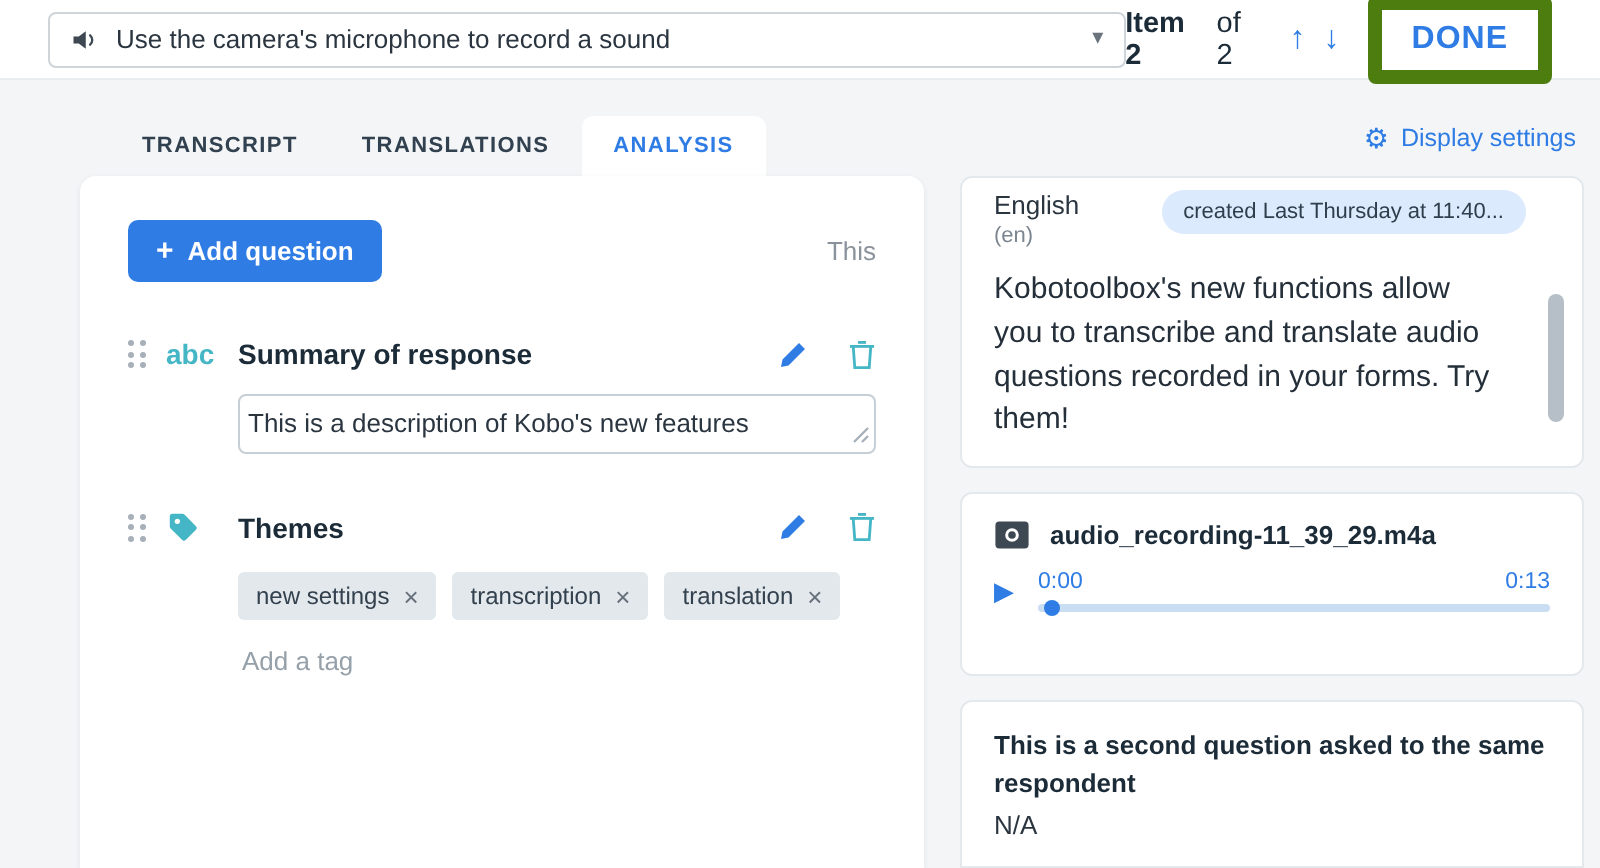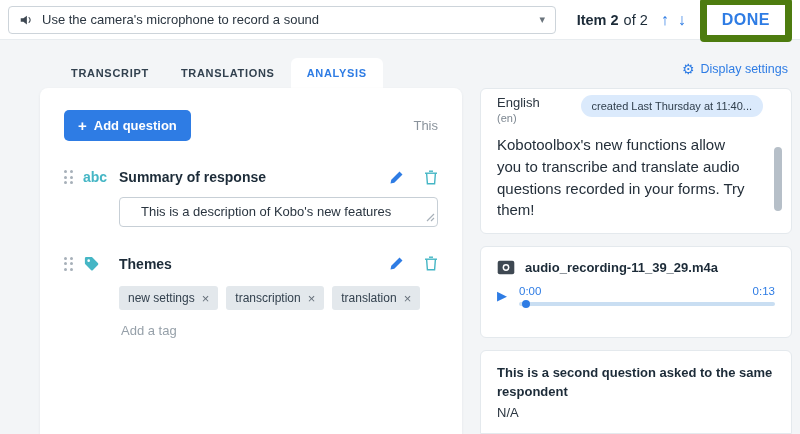--- a/index.html
+++ b/index.html
@@ -2,21 +2,21 @@
 <html><head>
 <meta charset="utf-8">
 <style>
   html,body{margin:0;padding:0;}
   .screen{position:relative;width:800px;height:434px;background:#f3f5f7;overflow:hidden;
           font-family:"Liberation Sans",sans-serif;color:#20303e;}
 
   
   .topbar{position:absolute;top:0;left:0;right:0;height:40px;background:#fff;
           border-bottom:1px solid #e8ecef;display:flex;align-items:center;
-          padding:0 8px;box-sizing:border-box;}
+          padding:0 24px;box-sizing:border-box;}
   .question-select{width:548px;height:28px;border:1px solid #cdd4da;border-radius:4px;
           background:#fff;display:flex;align-items:center;gap:9px;padding:0 10px;
           box-sizing:border-box;cursor:pointer;}
   .qs-label{flex:1;font-size:13px;color:#2a3540;white-space:nowrap;overflow:hidden;text-overflow:ellipsis;}
   .caret{color:#6a737c;font-size:11px;line-height:1;}
   .item-nav{display:flex;align-items:center;gap:5px;margin-left:auto;font-size:14.5px;color:#1c2b38;}
   .item-strong{font-weight:bold;}
   .arrow-btn{background:none;border:none;color:#2e7ce4;font-size:16px;font-weight:bold;
           cursor:pointer;padding:0 2px;font-family:inherit;line-height:1;}
   .arrow-btn.first{margin-left:6px;}
@@ -47,21 +47,21 @@
   .q-row{display:flex;align-items:center;gap:10px;}
   .drag{display:grid;grid-template-columns:3px 3px;gap:2.5px 3px;cursor:grab;}
   .drag i{width:3px;height:3px;border-radius:50%;background:#a7b0b9;}
   .qtype{width:26px;display:flex;align-items:flex-end;}
   .type-abc{color:#45b6c5;font-weight:bold;font-size:14px;}
   .q-title{flex:1;font-weight:bold;font-size:14px;color:#1c2b38;}
   .icon-btn{background:none;border:none;cursor:pointer;padding:0;display:flex;margin-left:10px;}
 
   .ta-wrap{position:relative;margin:12px 0 0 55px;}
   .q-answer{width:100%;height:30px;box-sizing:border-box;border:1px solid #c7cfd6;border-radius:4px;
-       font-family:inherit;font-size:13px;color:#2a3540;padding:6px 21px;resize:none;display:block;}
+       font-family:inherit;font-size:13px;color:#2a3540;padding:6px 4px;resize:none;display:block;}
   .grip{position:absolute;right:3px;bottom:5px;pointer-events:none;}
 
   .tags{display:flex;gap:8px;margin:14px 0 0 55px;flex-wrap:wrap;}
   .pill{display:flex;align-items:center;gap:7px;background:#e3e8ec;border-radius:3px;
        padding:5px 9px;font-size:12px;color:#33414e;}
   .pill .x{color:#66707a;cursor:pointer;font-size:13px;line-height:1;}
   .add-tag{border:none;outline:none;margin:12px 0 0 55px;font-size:13px;font-family:inherit;
        color:#2a3540;width:200px;background:transparent;display:block;}
   .add-tag::placeholder{color:#96a0a9;}
 

